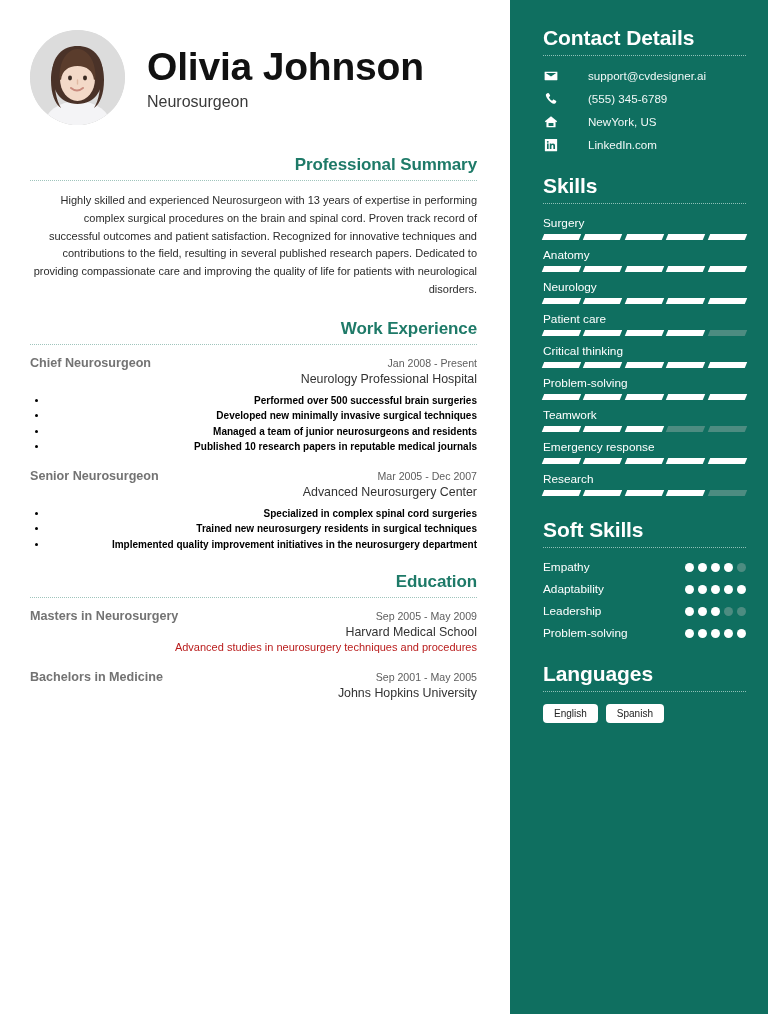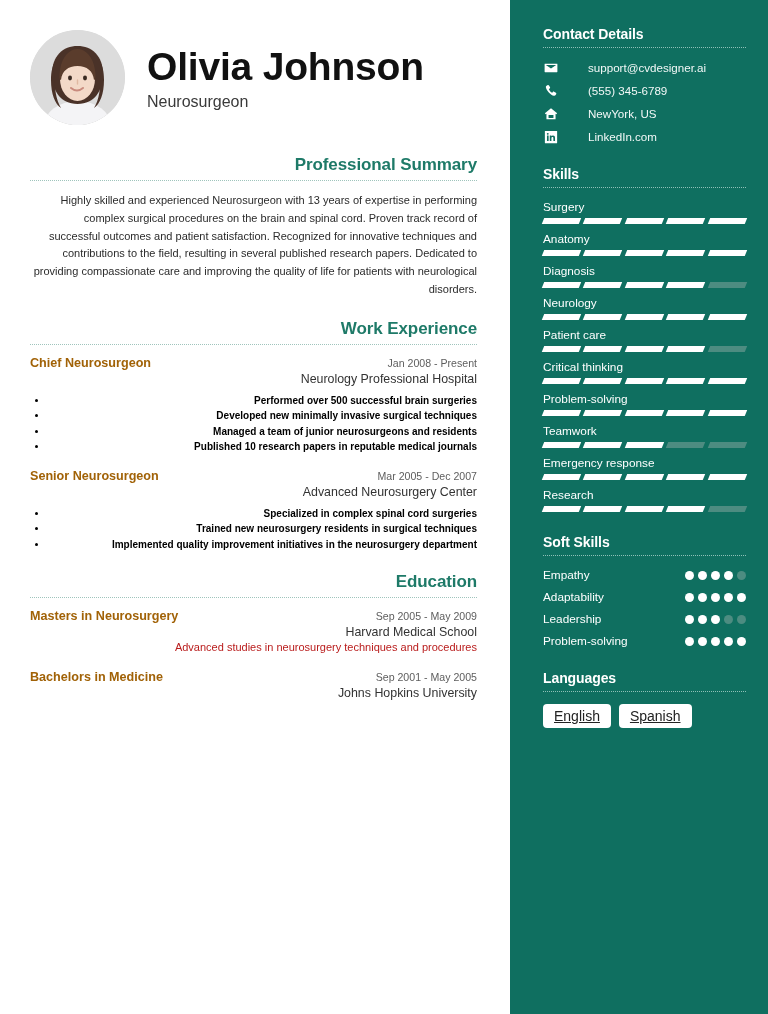--- a/index.html
+++ b/index.html
@@ -75,21 +75,21 @@
   .entry { margin-bottom: 3px; }
   .entry + .entry { margin-top: 14px; }
   .entry-head {
     display: flex;
     justify-content: space-between;
     align-items: baseline;
   }
   .entry-role {
     font-size: 12.6px;
     font-weight: bold;
-    color: #a16207;
+    color: #737373;
   }
   .entry-date {
     font-size: 10.6px;
     color: #5e5e5e;
     white-space: nowrap;
     padding-left: 10px;
   }
   .entry-org {
     font-size: 12.4px;
     color: #333333;
@@ -115,21 +115,21 @@
   
   .sidebar {
     width: 258px;
     height: 100%;
     background: #0f6f60;
     color: #ffffff;
     padding: 26px 22px 0 33px;
   }
   .side-block { margin-bottom: 22px; }
   .side-title {
-    font-size: 14px;
+    font-size: 21px;
     font-weight: bold;
     color: #ffffff;
     letter-spacing: -0.1px;
     padding-bottom: 5px;
   }
   .side-rule {
     border-top: 1.5px dotted #8fc0b7;
     margin-bottom: 12px;
   }
 
@@ -181,24 +181,23 @@
     border-radius: 50%;
     background: #ffffff;
   }
   .dot.off { background: #4d8c81; }
 
   
   .lang-list { display: flex; gap: 8px; flex-wrap: wrap; }
   .lang-tag {
     background: #ffffff;
     color: #222222;
-    font-size: 14px;
+    font-size: 10px;
     padding: 4px 11px;
     border-radius: 4px;
-    text-decoration: underline;
   }
 </style>
 </head>
 <body>
 
 <div class="page">
 
   <div class="main">
 
     <div class="header-row">
@@ -353,30 +352,20 @@
             <div class="skill-name">Anatomy</div>
             <div class="skill-bar">
               <span class="seg"></span>
               <span class="seg"></span>
               <span class="seg"></span>
               <span class="seg"></span>
               <span class="seg"></span>
             </div>
           </div>
           <div class="skill-row">
-            <div class="skill-name">Diagnosis</div>
-            <div class="skill-bar">
-              <span class="seg"></span>
-              <span class="seg"></span>
-              <span class="seg"></span>
-              <span class="seg"></span>
-              <span class="seg off"></span>
-            </div>
-          </div>
-          <div class="skill-row">
             <div class="skill-name">Neurology</div>
             <div class="skill-bar">
               <span class="seg"></span>
               <span class="seg"></span>
               <span class="seg"></span>
               <span class="seg"></span>
               <span class="seg"></span>
             </div>
           </div>
           <div class="skill-row">

